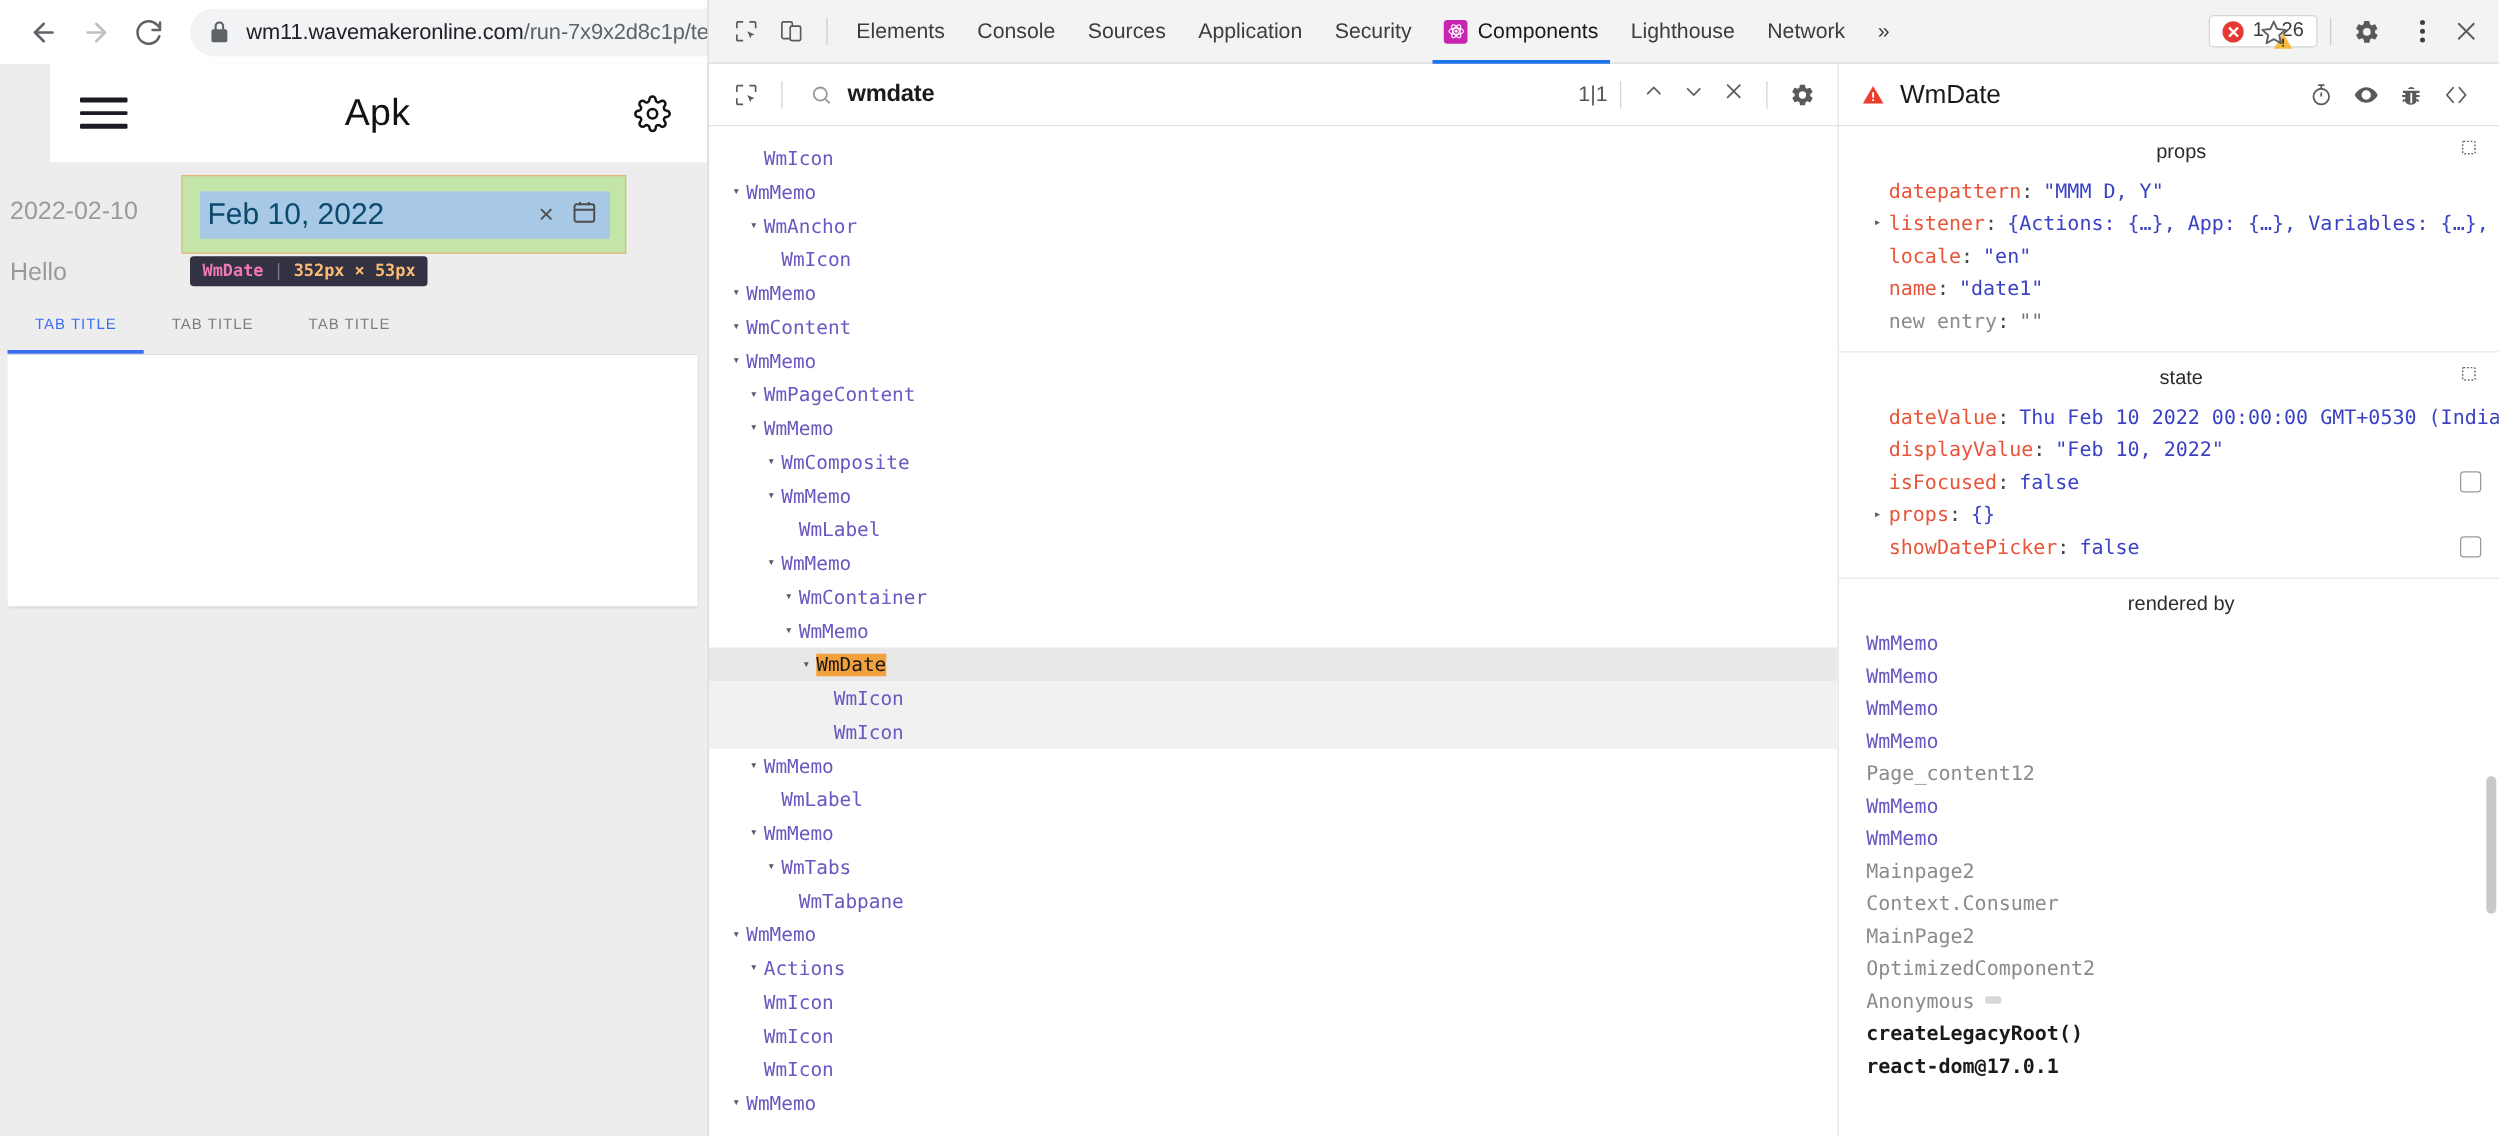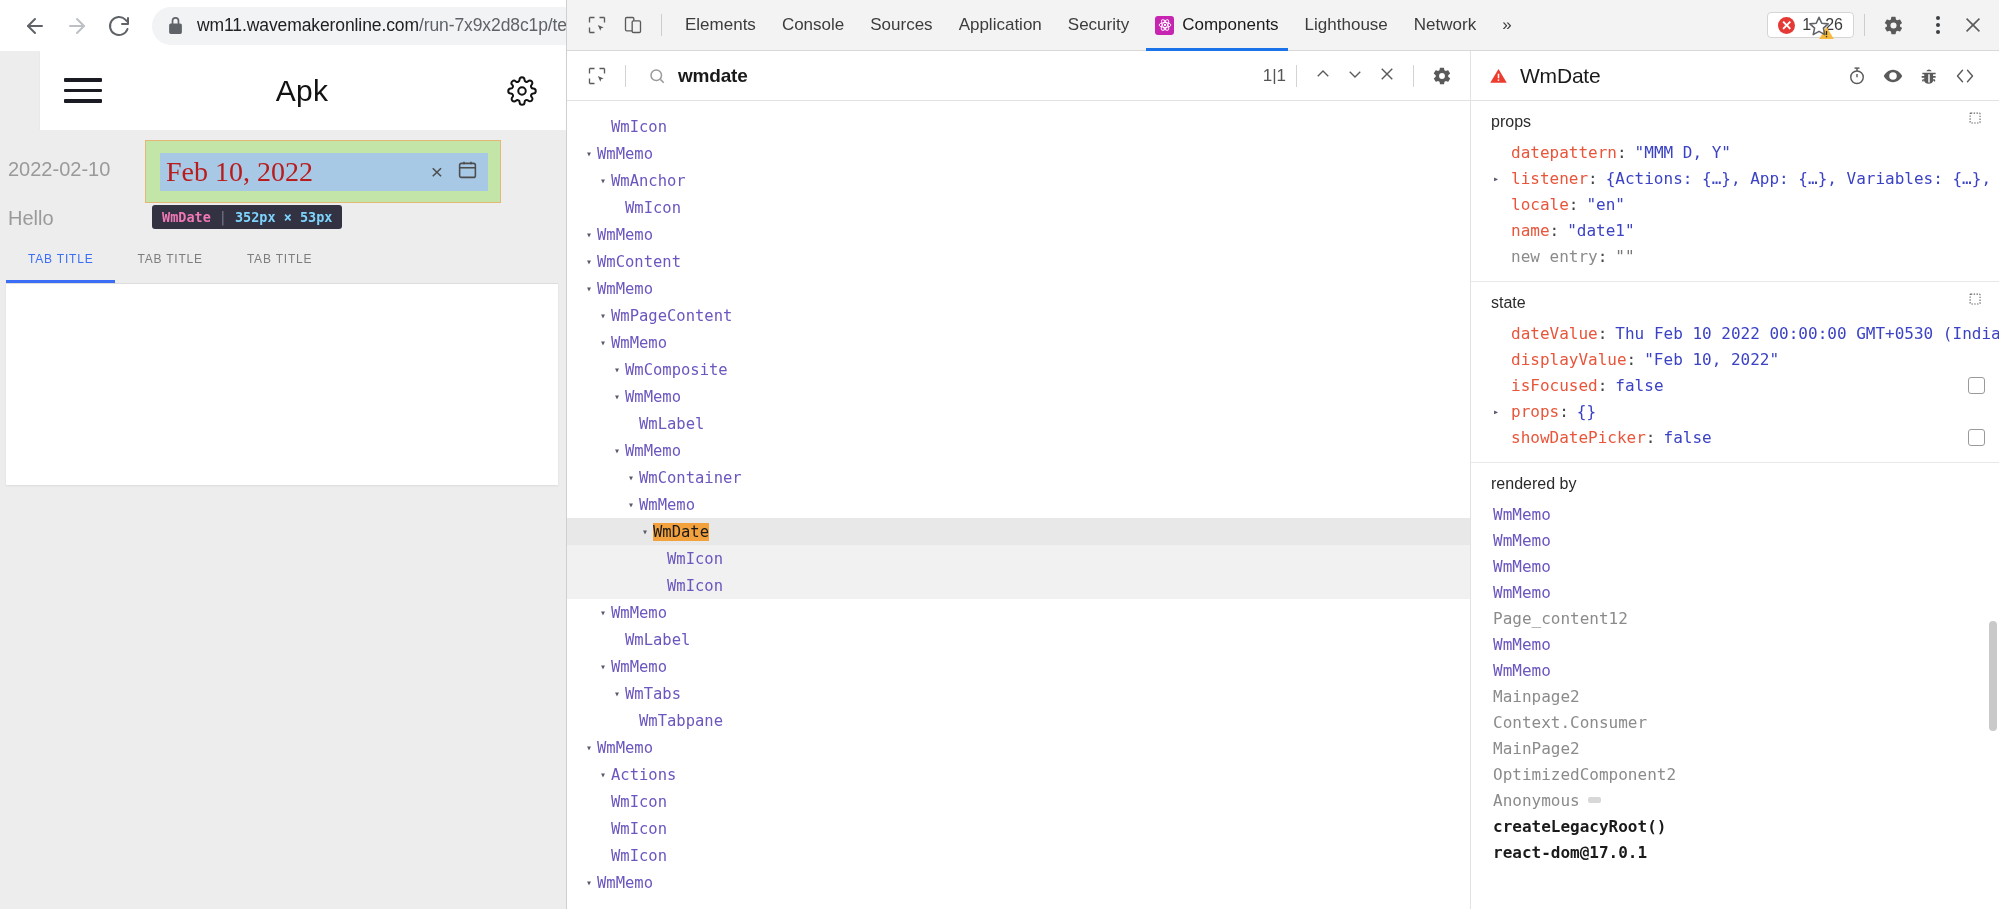--- a/index.html
+++ b/index.html
@@ -98,42 +98,42 @@
     position: relative;
     display: flex; align-items: center;
     padding: 5px 0 5px 14px;
   }
   .date-field-inner {
     width: 328px; height: 38px;
     background: #a7c9e6;
     display: flex; align-items: center; justify-content: space-between;
     padding: 0 10px 0 6px;
   }
-  .date-value { font-size: 28px; color: #b91c1c; font-family: Liberation Serif, serif; }
+  .date-value { font-size: 24px; color: #0c4a6e; }
   .date-icons { display: flex; align-items: center; gap: 14px; color: #4d4d4d; }
   .clear-x { font-size: 21px; color: #4d4d4d; line-height: 1; }
 
   .hello-text {
     font-size: 20px; color: #9a9a9a;
     padding-left: 8px; margin-top: 4px;
   }
 
   .inspect-tooltip {
     position: absolute; left: 152px; top: 75px;
     background: #323242; color: #ffffff;
     border-radius: 3px;
     padding: 4px 10px;
     font-family: "DejaVu Sans Mono", monospace;
     font-size: 13.5px; font-weight: bold;
     display: flex; align-items: center; gap: 8px;
     white-space: nowrap;
   }
   .inspect-tooltip .tag { color: #f178b6; }
   .inspect-tooltip .sep { color: #7a7a8c; font-weight: normal;}
-  .inspect-tooltip .dim { color: #7dd3fc; }
+  .inspect-tooltip .dim { color: #fdba74; }
 
   .tabs-row {
     display: flex; gap: 0;
     padding-left: 6px; margin-top: 18px;
     border-bottom: 0;
   }
   .tab-item {
     font-size: 12px; letter-spacing: .8px;
     color: #7d7d7d; padding: 4px 22px 14px 22px;
   }
@@ -203,21 +203,21 @@
   .search-input-wrap { flex: 1 1 auto; display: flex; align-items: center; gap: 12px; padding-left: 12px;}
   .search-text { font-size: 19px; color: #1a1a1a; font-weight: 600; letter-spacing: -.2px;}
   .search-count { font-size: 17px; color: #555; font-family: "Liberation Sans", sans-serif; }
   .nav-chev { color: #5a5a5a; padding: 0 7px; }
   .vline { width: 1px; height: 22px; background: #d4d4d4; margin: 0 10px;}
 
   .dt-search-right { flex: 1 1 auto; display: flex; align-items: center; height: 100%; padding: 0 16px 0 18px; }
   .sel-name { font-size: 21px; color: #1a1a1a; margin-left: 12px; letter-spacing: -.2px;}
   .warn-badge svg { display:block; }
 
-  .dt-main { flex: 1 1 auto; display: flex; min-height: 0; }
+  .dt-main { flex: 1 1 auto; display: flex; min-height: 0; text-align: center; }
 
   
   .tree {
     flex: 0 0 904px; overflow: hidden;
     padding-top: 12px;
     font-family: "DejaVu Sans Mono", monospace;
     font-size: 15.5px;
     border-right: 1px solid #e2e2e2;
     position: relative;
   }

